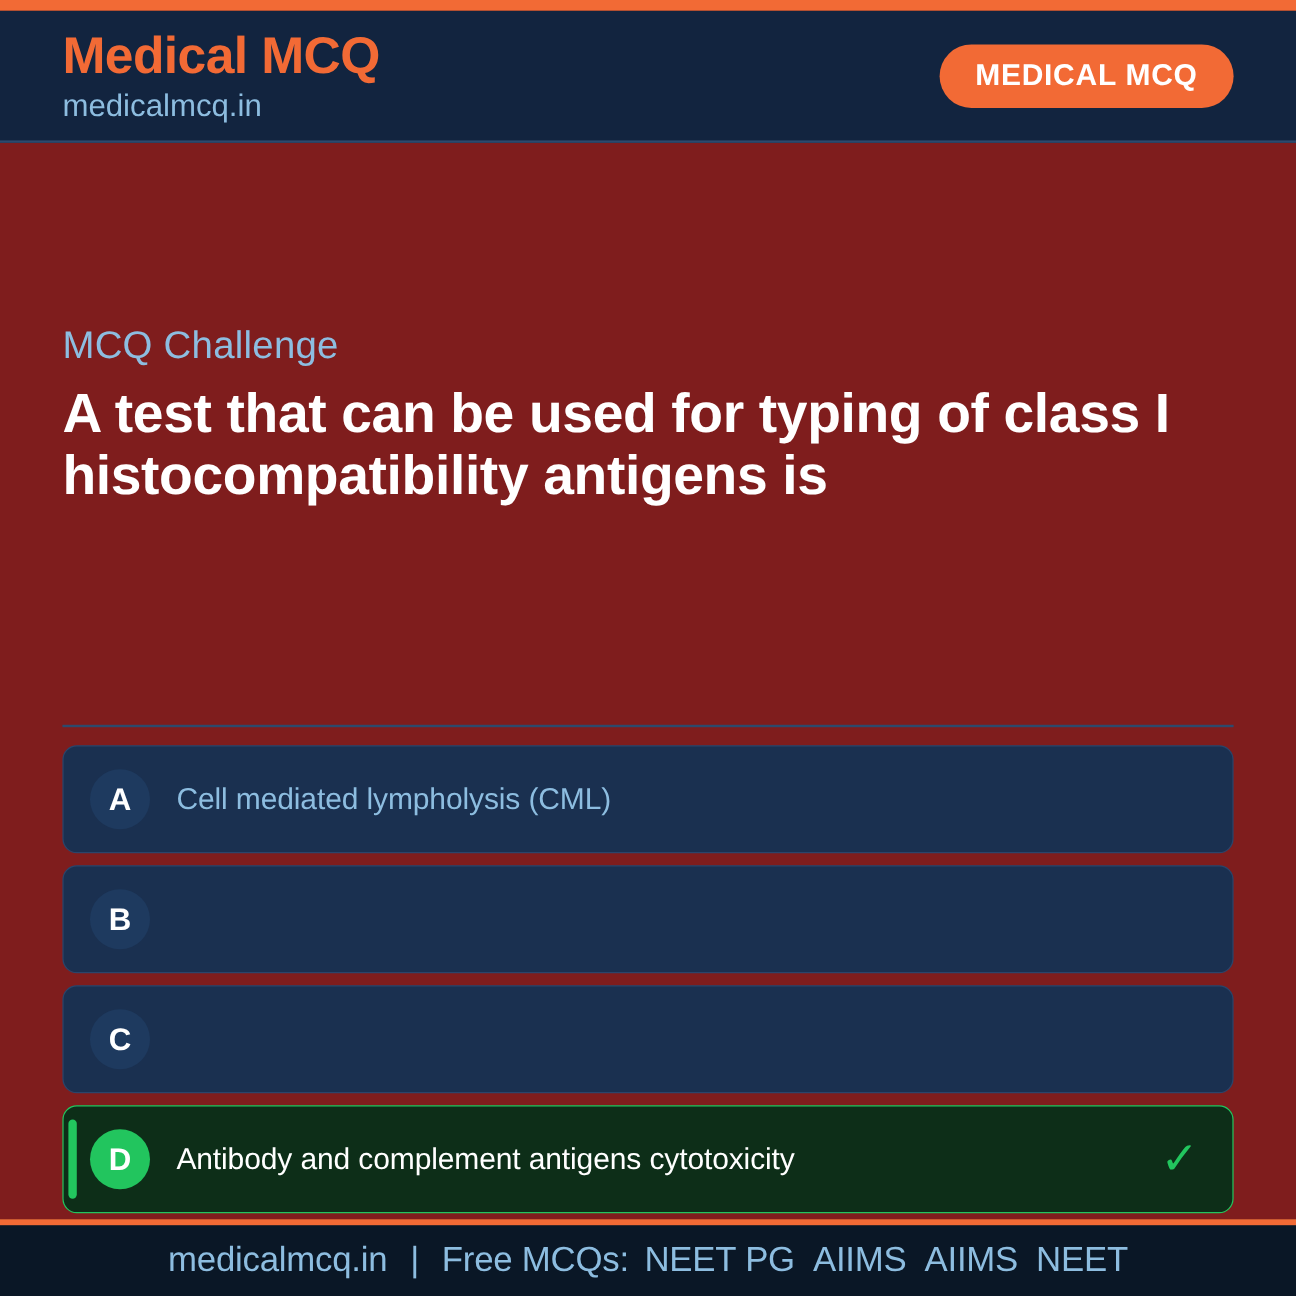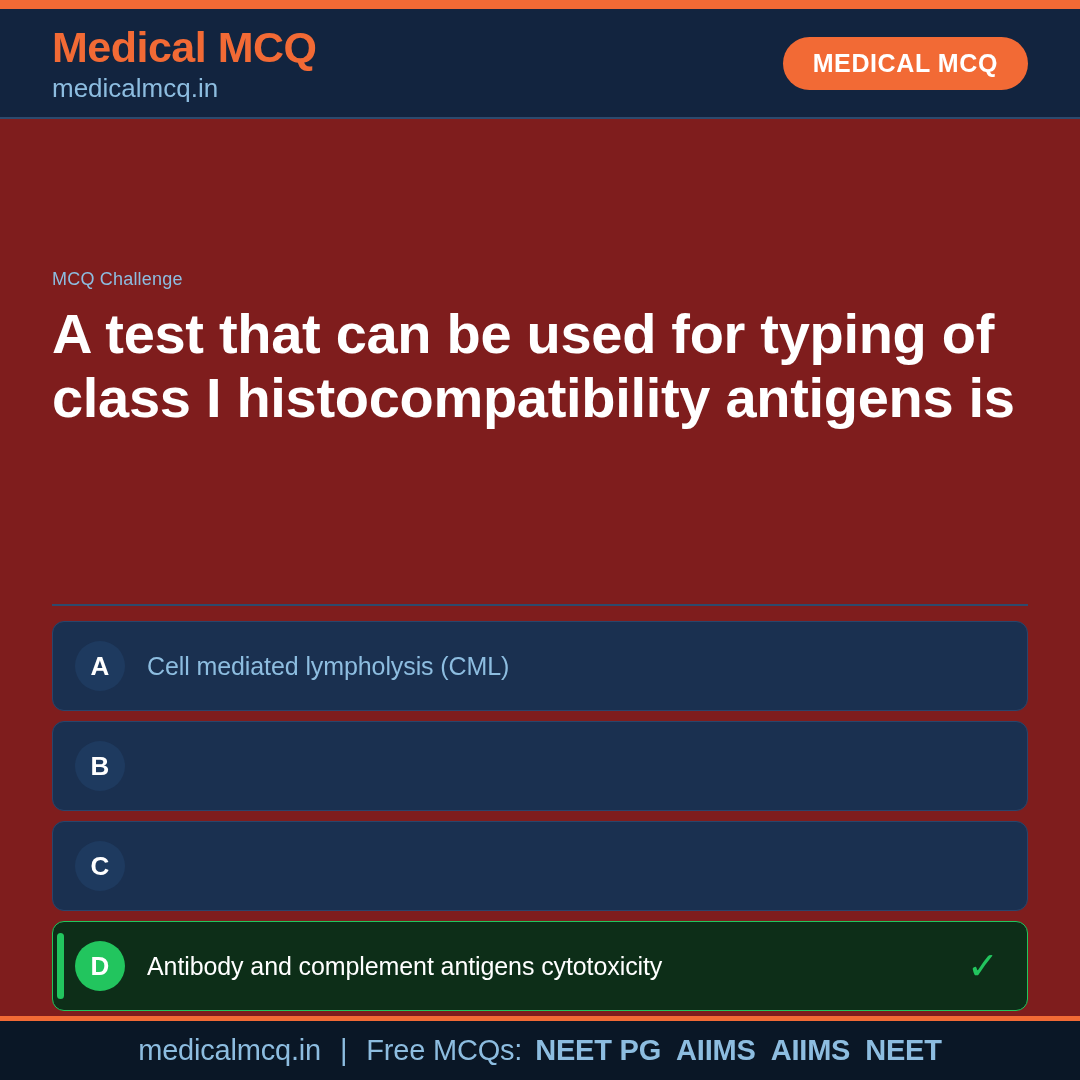--- a/index.html
+++ b/index.html
@@ -81,27 +81,27 @@
     display: flex;
     flex-direction: column;
   }
   .q-block {
     position: absolute;
     left: 52px;
     right: 52px;
     top: 150px;
   }
   .eyebrow {
-    font-size: 18px;
+    font-size: 32px;
     color: #8dbde0;
     margin-bottom: 12px;
     letter-spacing: 0.2px;
   }
   .question {
-    font-size: 56px;
+    font-size: 46px;
     line-height: 1.14;
     font-weight: bold;
     color: #ffffff;
     letter-spacing: -0.3px;
     margin: 0;
   }
   .divider {
     position: absolute;
     left: 52px;
     right: 52px;
@@ -207,21 +207,20 @@
     letter-spacing: -0.2px;
     white-space: nowrap;
   }
   .footer-sep {
     color: #8dbde0;
     padding: 0 6px;
   }
   .footer-exams {
     display: flex;
     gap: 15px;
-    font-weight: bold;
   }
 </style>
 </head>
 <body>
 
 <div class="page">
 
   <div class="top-accent"></div>
 
   <div class="header">

